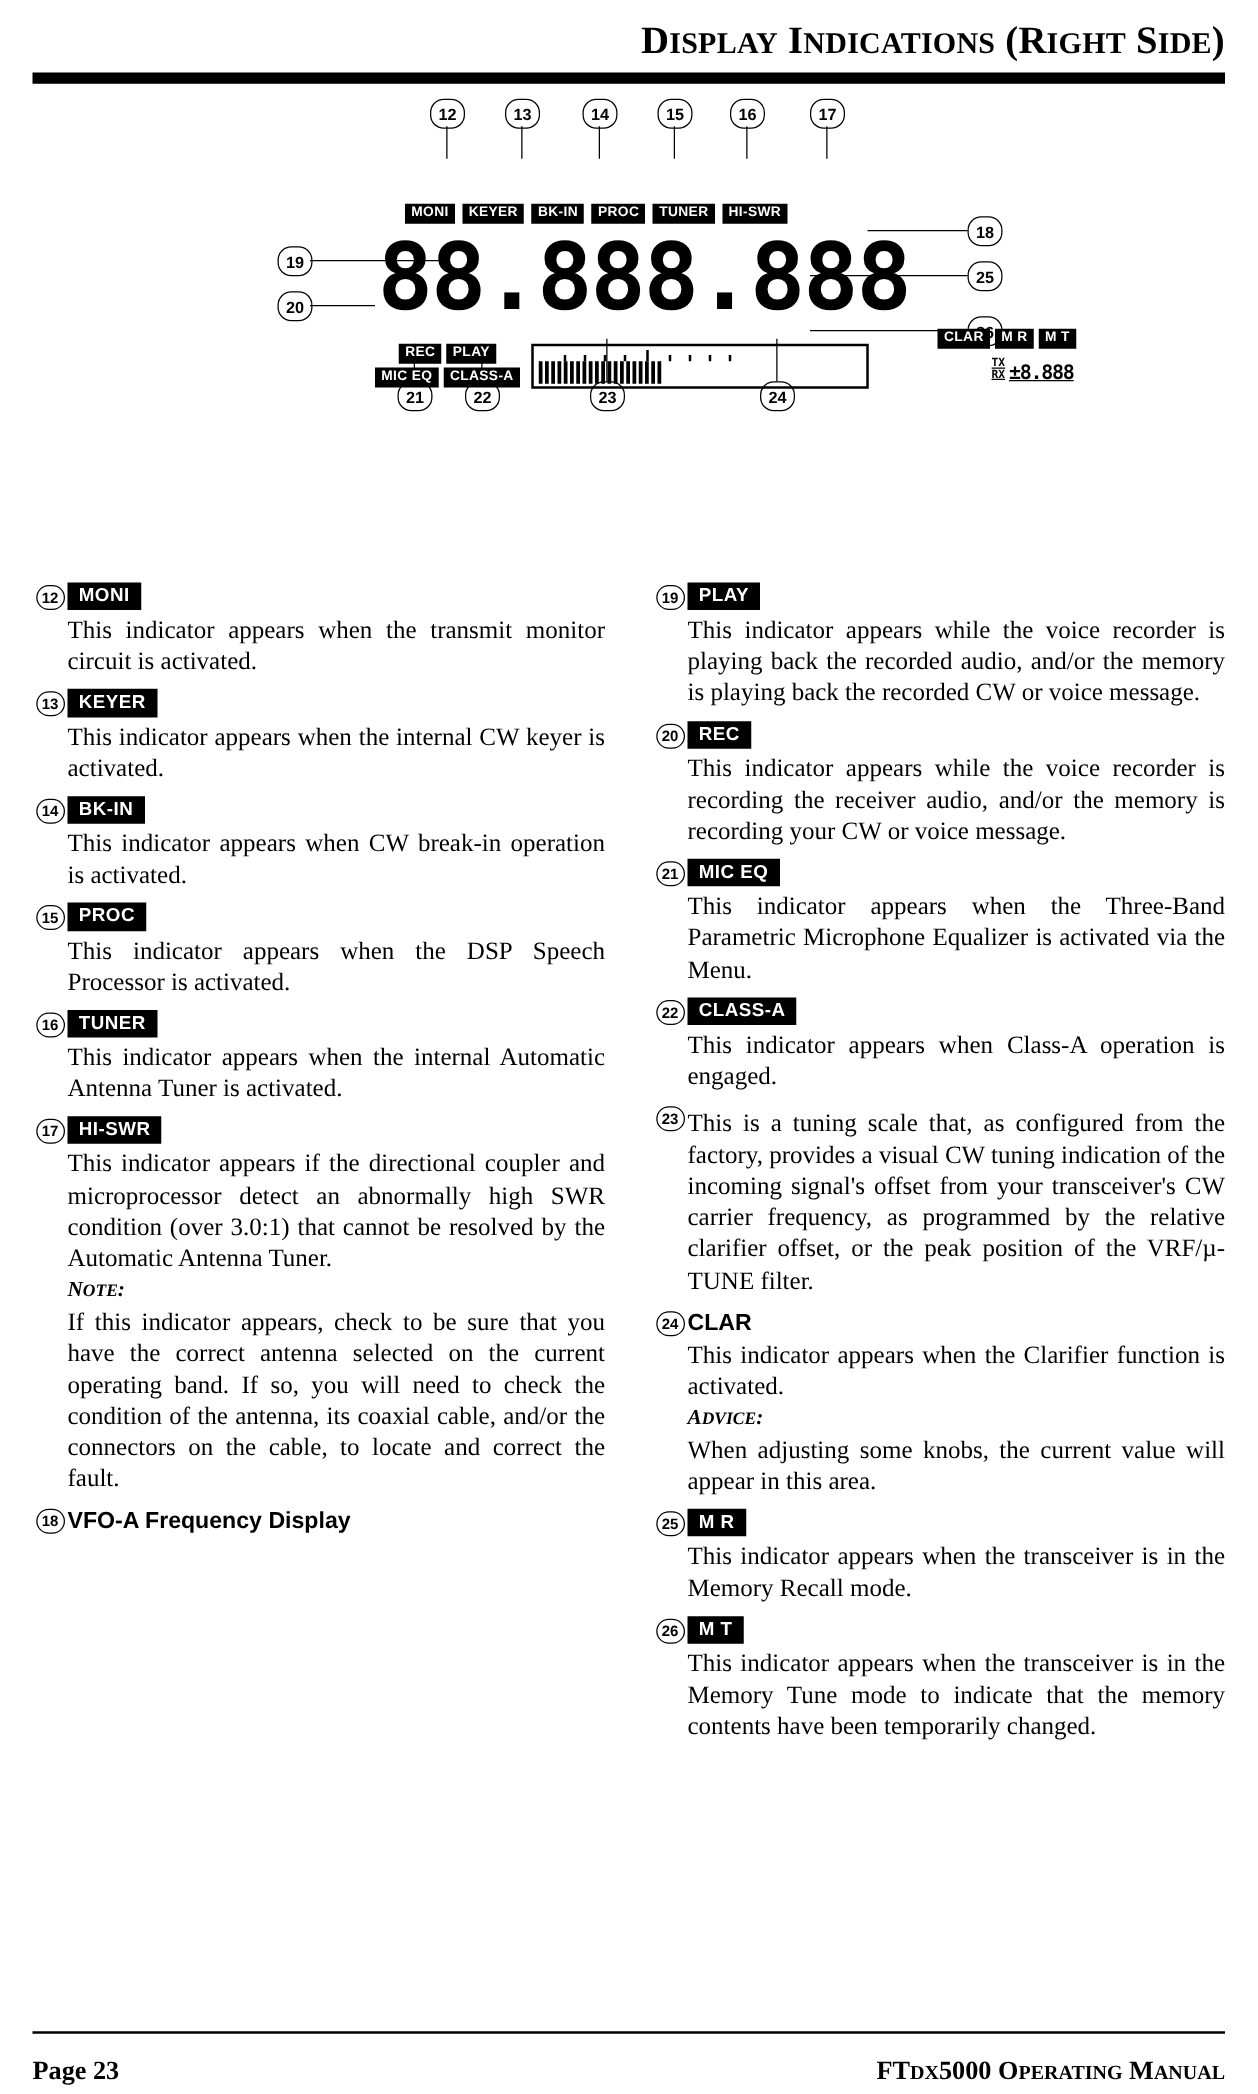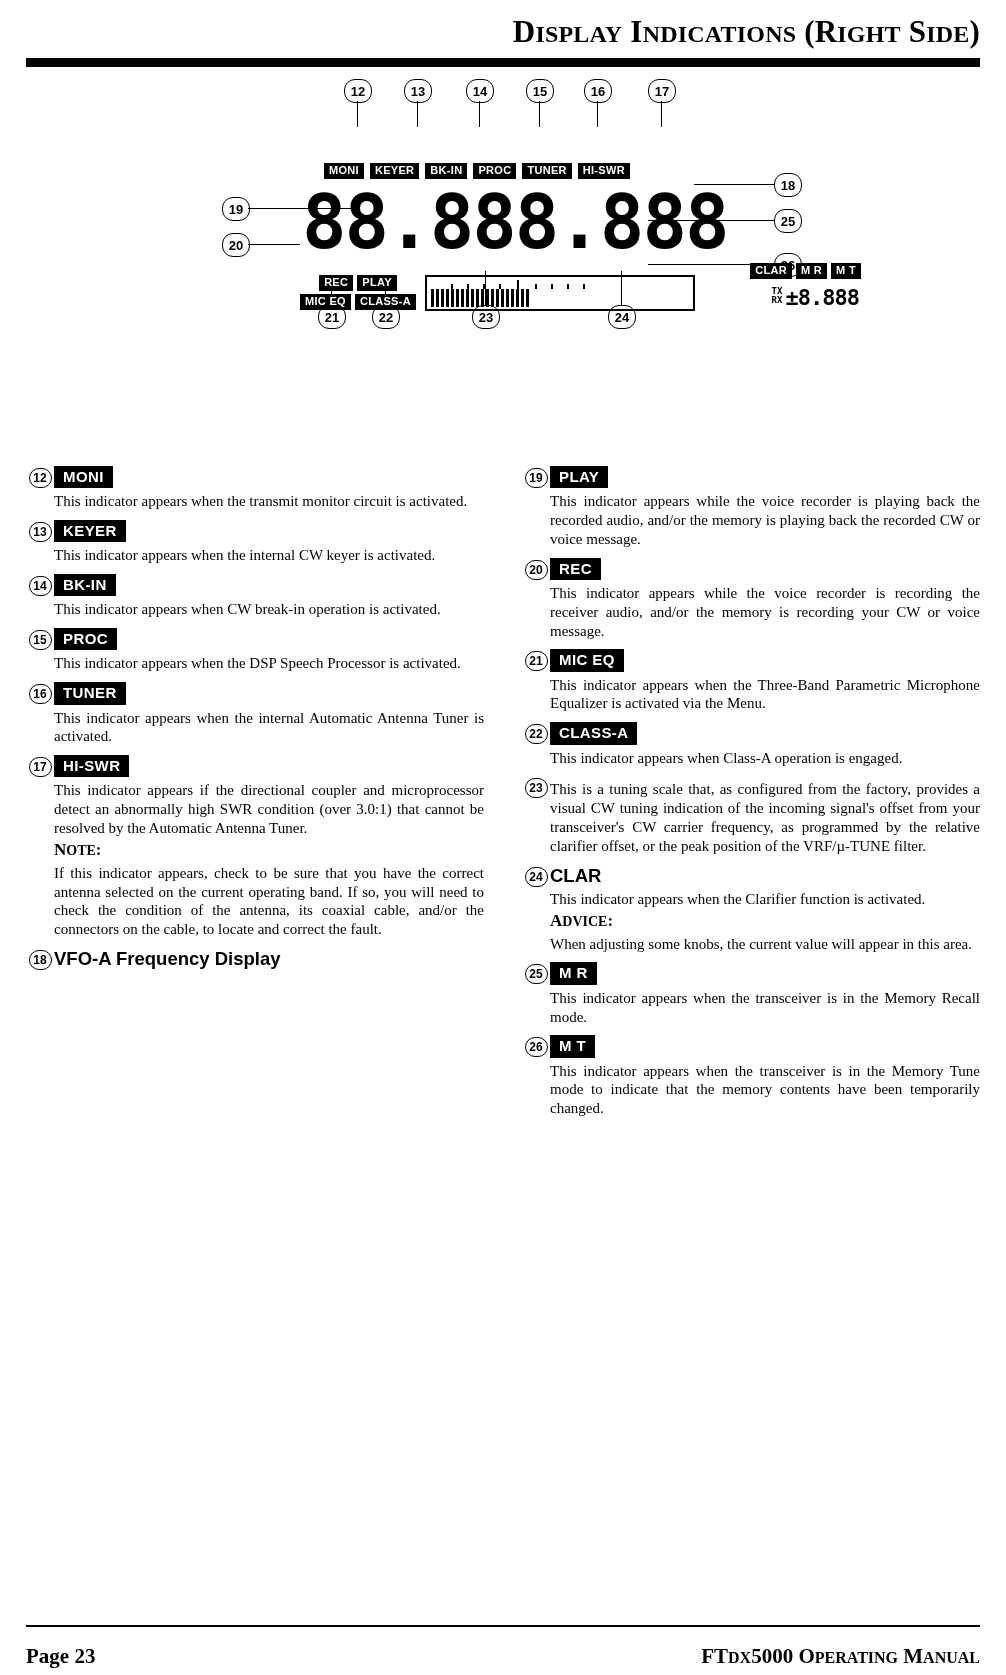--- a/index.html
+++ b/index.html
@@ -84,21 +84,21 @@
   .clarbox{
     position:absolute;right:4px;top:0px;
     display:flex;flex-direction:column;align-items:flex-end;gap:2px;
   }
   .txrx{
     font-family:"DejaVu Sans Mono", monospace;
     font-size:9px;font-weight:bold;line-height:1.05;
   }
   .clarnum{
     font-family:"DejaVu Sans Mono", monospace;
-    font-weight:bold;font-size:22px;line-height:1;letter-spacing:-1px;
+    font-weight:bold;font-size:16px;line-height:1;letter-spacing:-1px;
   }
   .leadline{position:absolute;background:#000;height:1.2px;}
   .leadv{position:absolute;background:#000;width:1.2px;}
 
   
   .cols{
     position:absolute;left:26px;top:452px;width:954px;
     display:flex;gap:38px;
   }
   .col{width:458px;}
@@ -121,28 +121,29 @@
     font-family:"Liberation Sans", sans-serif;
     font-weight:bold;font-size:15px;
     padding:2px 9px 3px 9px;letter-spacing:0.4px;line-height:1.15;
   }
   .hdrtext{
     font-family:"Liberation Sans", sans-serif;
     font-weight:bold;font-size:18.5px;line-height:1.15;
   }
   p.txt{
     margin:4px 0 0 0;
-    font-size:15px;
+    font-size:20px;
     line-height:1.255;
     text-align:justify;
   }
   .note{
     font-family:"Liberation Serif", serif;
     font-weight:bold;font-size:14px;
     margin-top:2px;
+    font-style:italic;
   }
   .note .big{font-size:17px;}
 
   
   .footer-rule{
     position:absolute;left:26px;right:26px;bottom:62px;height:2.5px;background:#000;
   }
   .footer{
     position:absolute;left:26px;right:26px;bottom:20px;
     display:flex;justify-content:space-between;align-items:flex-end;
@@ -256,21 +257,21 @@
             <div class="bar"></div>
               <div class="bar"></div>
               <div class="bar"></div>
               <div class="bar"></div>
           </div>
           <div class="clarbox" style="position:absolute;right:-168px;top:-14px;display:flex;flex-direction:row;gap:4px;align-items:flex-start;">
             <span class="tag">CLAR</span>
             <span class="tag">M R</span>
             <span class="tag">M T</span>
           </div>
-          <div style="position:absolute;right:-166px;top:10px;display:flex;align-items:flex-start;gap:3px;">
+          <div style="position:absolute;right:-166px;top:10px;display:flex;align-items:flex-end;gap:3px;text-decoration:underline;">
             <div class="txrx">
               <div>TX</div>
               <div>RX</div>
             </div>
             <div class="clarnum">±8.888</div>
           </div>
         </div>
       </div>
 
       <div style="position:absolute;left:146px;top:146px;width:292px;height:52px;border:2px solid #000;border-left:none;border-top:none;border-right:none;opacity:0;"></div>

